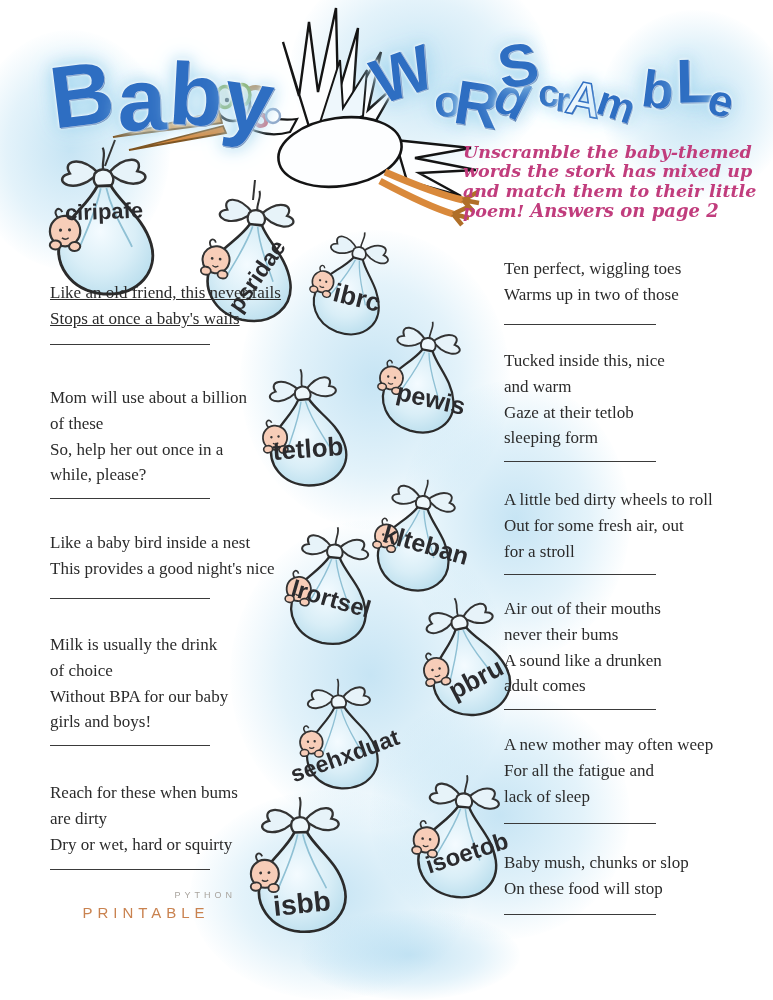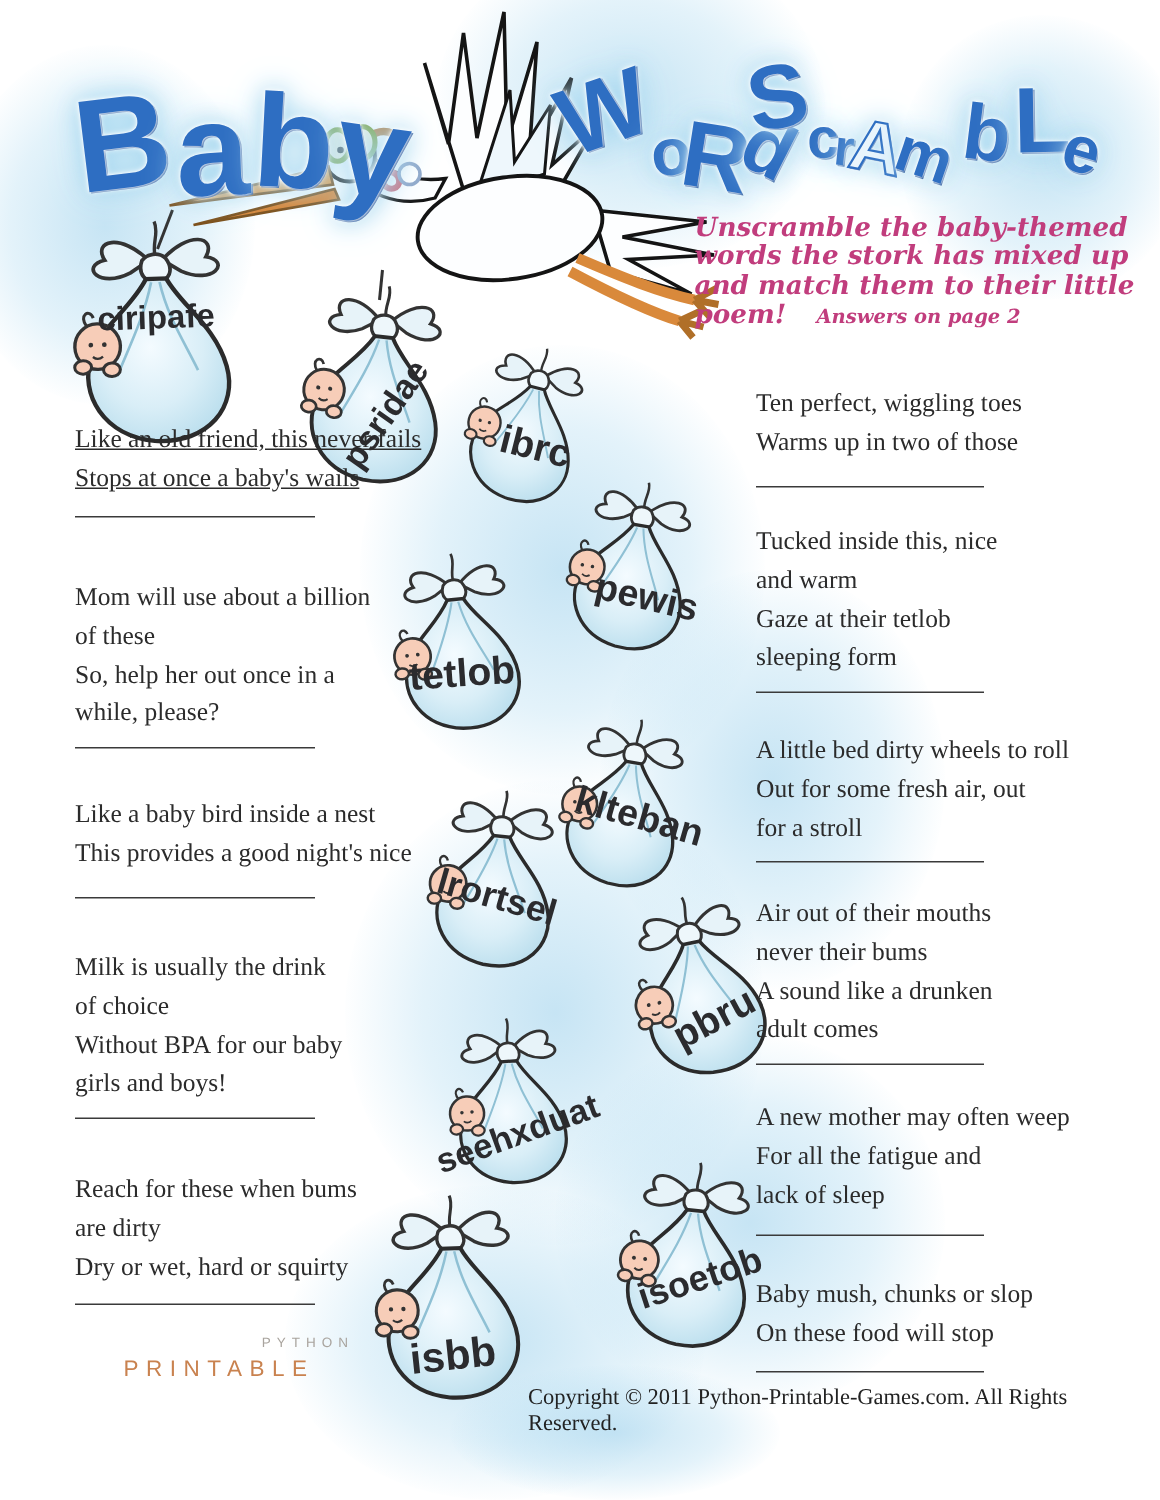--- a/index.html
+++ b/index.html
@@ -34,21 +34,21 @@
        color:#eaf5fc;-webkit-text-stroke:1.5px #2e6ec2;}
   .w3 .ch:nth-child(5){font-size:42px;transform:rotate(15deg) translateY(27px);}
   .w3 .ch:nth-child(6){font-size:52px;transform:rotate(3deg) translateY(12px);}
   .w3 .ch:nth-child(7){font-size:62px;transform:rotate(-5deg) translateY(4px);}
   .w3 .ch:nth-child(8){font-size:44px;transform:rotate(12deg) translateY(16px);}
 
   
   .instructions{position:absolute;left:463px;top:143px;width:300px;
       font-family:"DejaVu Serif",serif;font-style:italic;font-weight:bold;
       font-size:17.5px;line-height:1.1;color:#c13d7d;}
-  .instructions .note{font-size:13px;font-weight:bold;margin-left:20px;}
+  .instructions .note{font-size:18px;font-weight:bold;margin-left:6px;}
 
   
   .poem{position:absolute;font-size:17px;line-height:1.52;}
   .poem-text{white-space:pre-line;}
   .blank{width:160px;border-bottom:1.6px solid #3a3a3a;height:0;margin-top:26px;}
   .col-left .poem{left:50px;width:252px;}
   .col-right .poem{left:504px;width:262px;}
   .col-right .blank{width:152px;}
 
   
@@ -287,15 +287,14 @@
 On these food will stop</div>
       <div class="blank" style="margin-top:12px;"></div>
     </div>
   </div>
 
   <div class="logo">
     <div class="logo-python">PYTHON</div>
     <div class="logo-printable">PRINTABLE</div>
   </div>
 
-  <div class="copyright">Copyright © 2011 Python-Printable-Games.com. All Rights Reserved.</div>
 
 </div>
 
 </body></html>

